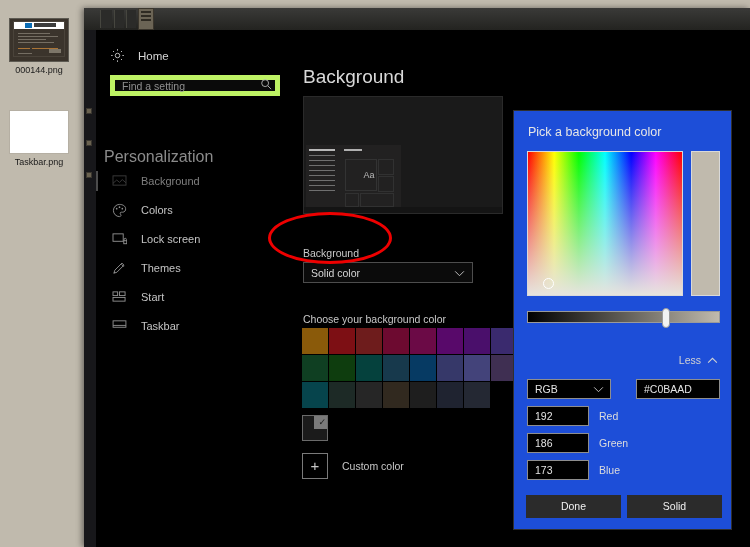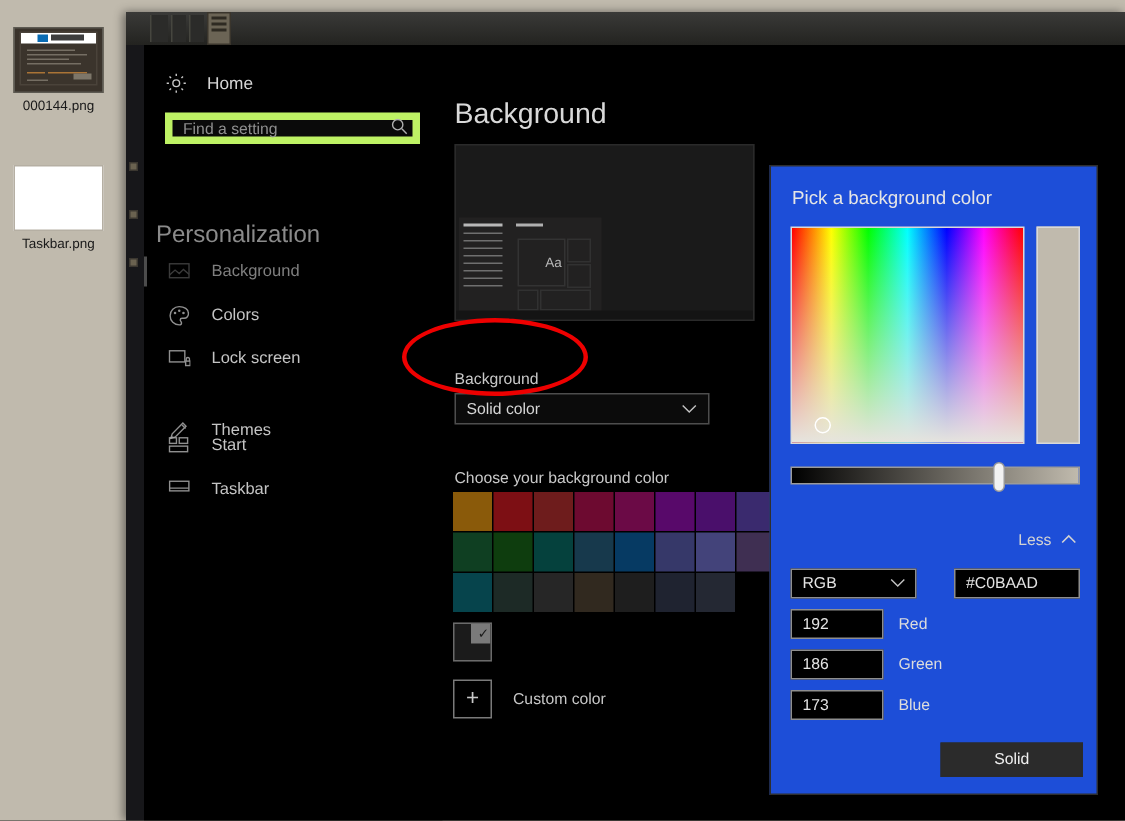--- a/index.html
+++ b/index.html
@@ -395,21 +395,21 @@
           <svg width="15" height="15" viewBox="0 0 16 16" fill="none" stroke="#aaa" stroke-width="1">
             <path d="M8 1.5a6.5 6.5 0 100 13c1 0 1.6-.6 1.6-1.4 0-.9-.9-1.3-.9-2.1 0-.7.6-1.2 1.3-1.2h1.3A3.2 3.2 0 0014.5 6C14.5 3.4 11.6 1.5 8 1.5z"></path>
             <circle cx="5" cy="6" r=".9" fill="#aaa" stroke="none"></circle>
             <circle cx="8" cy="4.4" r=".9" fill="#aaa" stroke="none"></circle>
             <circle cx="11" cy="6" r=".9" fill="#aaa" stroke="none"></circle>
           </svg>
         </span>
         <span>Colors</span>
       </div>
 
-      <div class="nav-item" style="top:224px;margin-top:19px;">
+      <div class="nav-item" style="top:224px;">
         <span class="ico">
           <svg width="15" height="15" viewBox="0 0 16 16" fill="none" stroke="#aaa" stroke-width="1">
             <path d="M2 13l3.2-1 7.6-7.6-2.2-2.2L3 9.8z"></path>
             <path d="M10 3.5l2.5 2.5"></path>
               <path d="M2 13l1.3-1.3"></path>
           </svg>
         </span>
         <span>Themes</span>
       </div>
 
@@ -554,16 +554,17 @@
 
   <div class="picker-input" id="r-input">192</div>
   <div class="chan-label" id="r-label">Red</div>
 
   <div class="picker-input" id="g-input">186</div>
   <div class="chan-label" id="g-label">Green</div>
 
   <div class="picker-input" id="b-input">173</div>
   <div class="chan-label" id="b-label">Blue</div>
 
+  <div class="dlg-btn" id="done-btn">Done</div>
   <div class="dlg-btn" id="cancel-btn">Solid</div>
 </div>
 
 <div id="annotation" style="border-color: rgb(238, 0, 0);"></div>
 
 </body></html>

